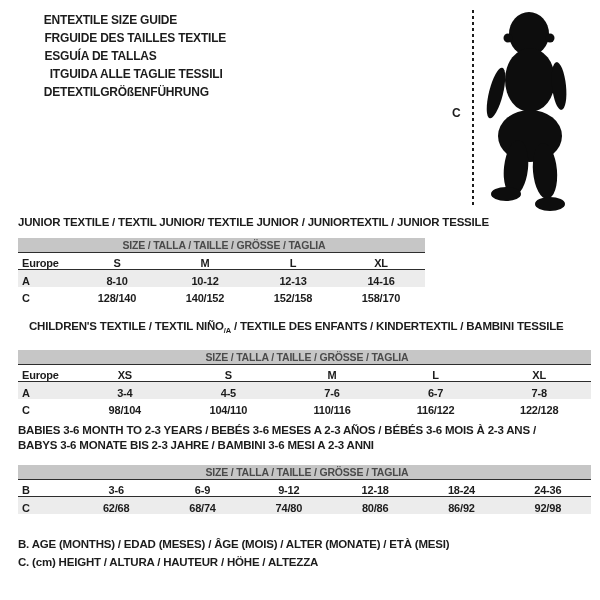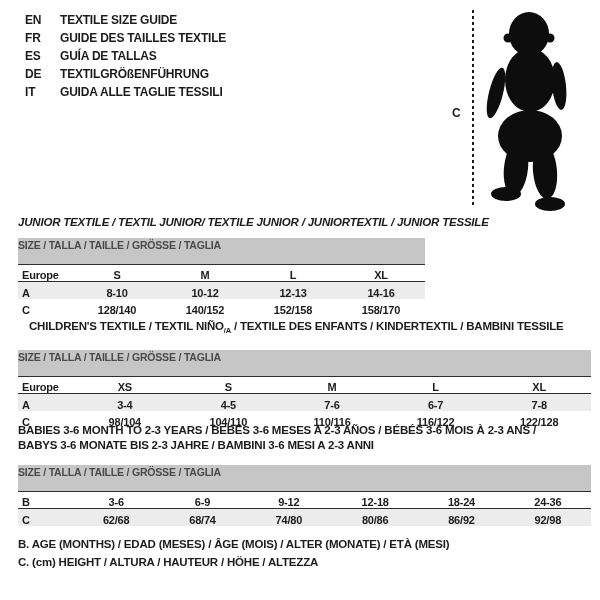--- a/index.html
+++ b/index.html
@@ -7,41 +7,41 @@
     --shaded:#ececec; --divider:#2d2d2d;
   }
   *{margin:0;padding:0;box-sizing:border-box;}
   html,body{width:600px;height:600px;background:var(--bg);}
   body{font-family:"Liberation Sans",sans-serif;}
   .page{position:relative;width:600px;height:600px;overflow:hidden;color:var(--text);
         font-weight:700;letter-spacing:-0.2px;background:var(--bg);}
 
   
   .lang-list{position:absolute;left:25px;top:11px;font-size:12px;line-height:18px;}
-  .lang-row{display:flex;}
+  .lang-row{display:flex;text-align:right;}
   .lang-code{width:35px;}
 
   
   .dotted-line{position:absolute;left:472px;top:10px;width:2px;height:197px;
     background:repeating-linear-gradient(to bottom,var(--text) 0 3px,transparent 3px 6px);}
   .figure-label{position:absolute;left:452px;top:106px;font-size:12px;}
   .baby-svg{position:absolute;left:478px;top:8px;}
 
   
   .section-title{position:absolute;left:18px;font-size:11.5px;line-height:15px;white-space:nowrap;}
-  .title-0{top:215px;font-style:italic;} .title-1{top:319px;margin-left:11px;} .title-2{top:423px;}
+  .title-0{top:215px;} .title-1{top:319px;margin-left:11px;} .title-2{top:423px;}
   .section-title .sub{font-size:7.5px;vertical-align:sub;}
 
   
   .size-table{position:absolute;left:18px;}
   .table-0{top:238px;width:407px;}
   .table-1{top:350px;width:573px;}
   .table-2{top:465px;width:573px;}
-  .size-bar{height:27px;background:var(--bar-bg);color:var(--bar-text);font-size:10.5px;
-    line-height:15px;border-bottom:1px solid var(--divider);}
+  .size-bar{height:15px;background:var(--bar-bg);color:var(--bar-text);font-size:10.5px;
+    line-height:15px;padding-left:5px;border-bottom:1px solid var(--divider);text-align:center;}
   .trow{display:flex;height:17px;align-items:flex-end;font-size:11px;}
   .trow.divider{border-bottom:1px solid var(--divider);}
   .trow.shaded{background:var(--shaded);}
   .cell.label{width:55px;padding-left:4px;}
   .cell.val{flex:1;text-align:center;}
 
   
   .footnotes{position:absolute;left:18px;top:536px;font-size:11.5px;line-height:17.5px;}
 </style>
 </head>
@@ -56,26 +56,26 @@
       </div>
       <div class="lang-row">
         <span class="lang-code">FR</span>
         <span class="lang-label">GUIDE DES TAILLES TEXTILE</span>
       </div>
       <div class="lang-row">
         <span class="lang-code">ES</span>
         <span class="lang-label">GUÍA DE TALLAS</span>
       </div>
       <div class="lang-row">
+        <span class="lang-code">IT</span>
+        <span class="lang-label">GUIDA ALLE TAGLIE TESSILI</span>
+      </div>
+      <div class="lang-row">
         <span class="lang-code">DE</span>
         <span class="lang-label">TEXTILGRÖßENFÜHRUNG</span>
-      </div>
-      <div class="lang-row">
-        <span class="lang-code">IT</span>
-        <span class="lang-label">GUIDA ALLE TAGLIE TESSILI</span>
       </div>
     </div>
 
   <div class="dotted-line"></div>
   <div class="figure-label">C</div>
   <svg class="baby-svg" width="115" height="205" viewBox="0 0 115 205" aria-hidden="true">
     <g fill="#0d0d0d">
       <ellipse cx="51" cy="26" rx="20" ry="22"></ellipse>
       <circle cx="30" cy="30" r="4.5"></circle>
       <circle cx="72" cy="30" r="4.5"></circle>

